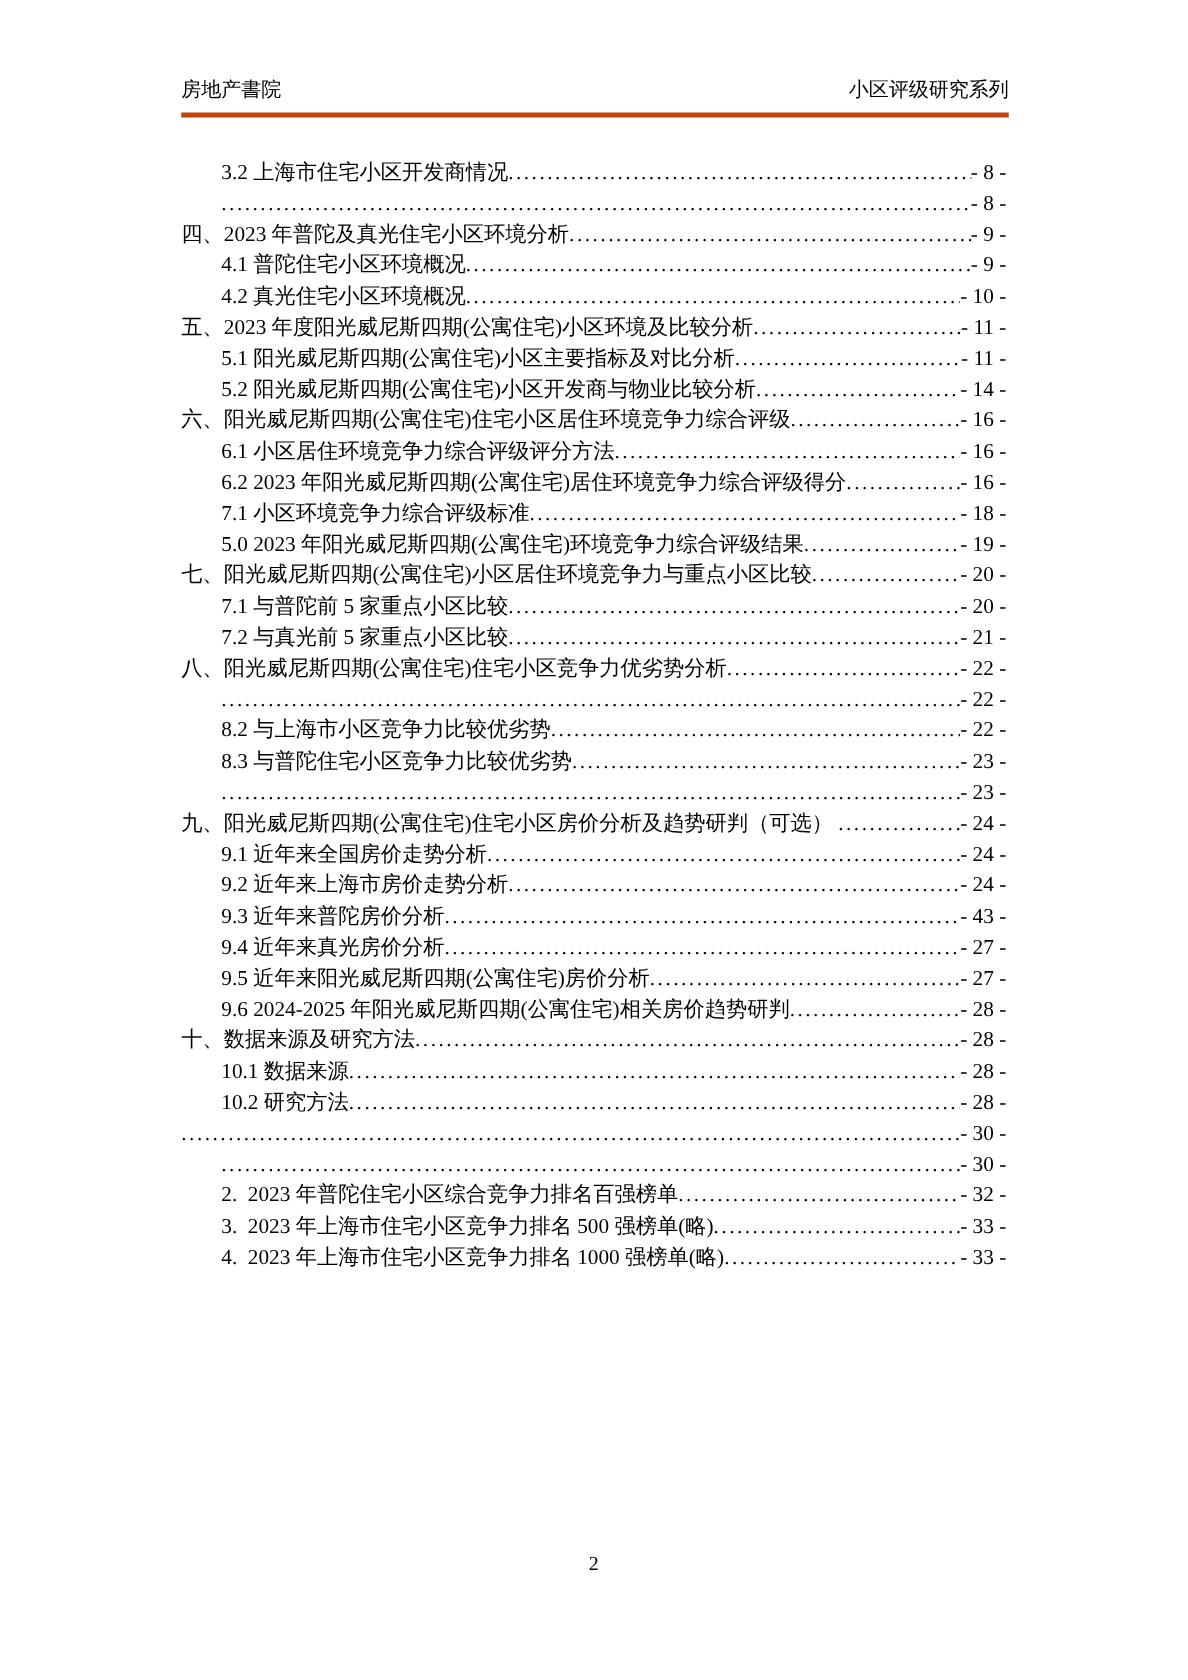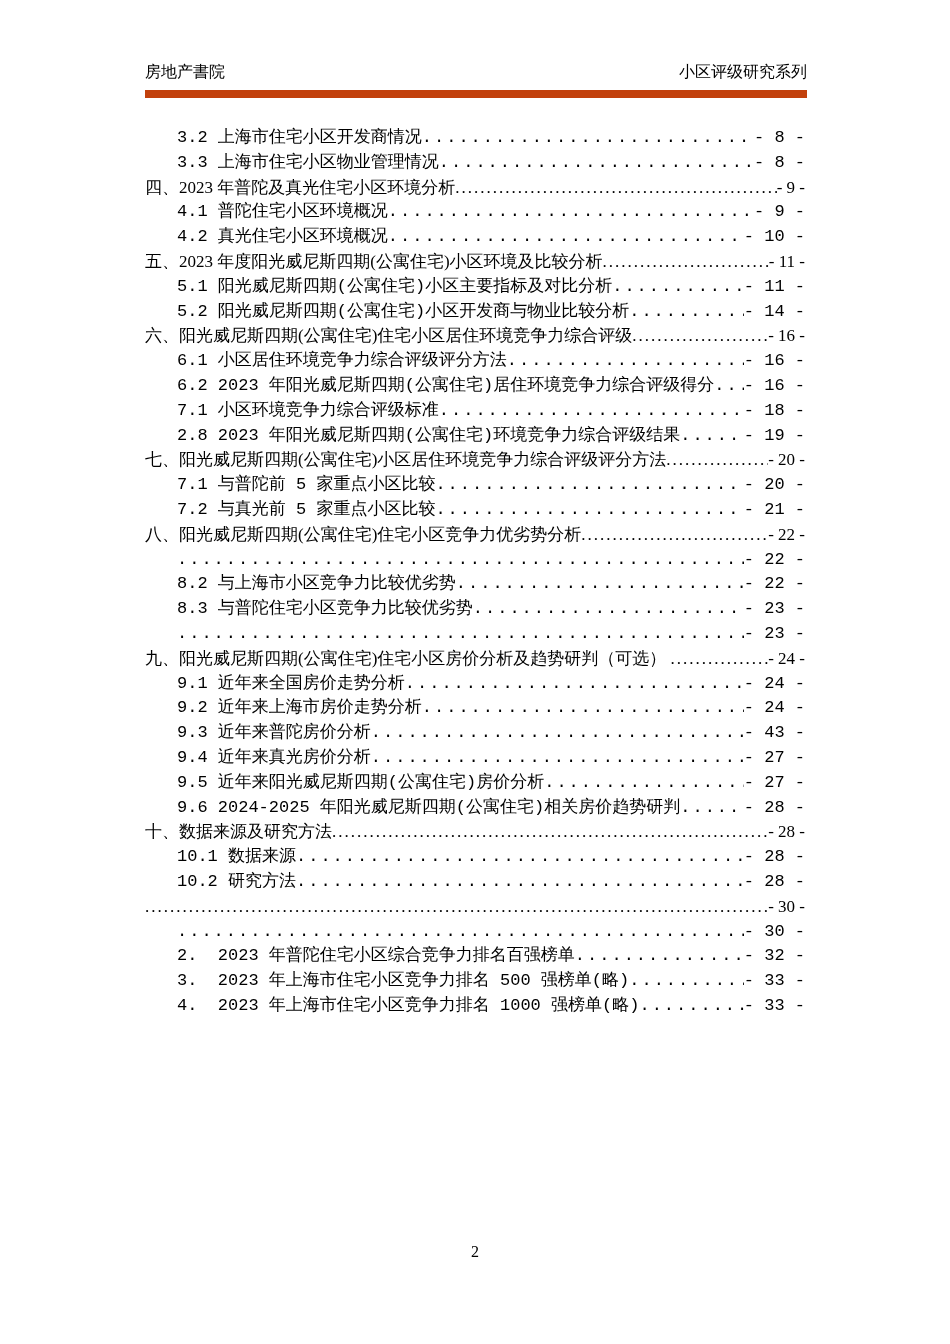--- a/index.html
+++ b/index.html
@@ -12,37 +12,37 @@
     overflow: hidden;
   }
   .page { position: absolute; inset: 0; background: #ffffff; }
 
   
   .header {
     position: absolute;
     left: 145px; right: 143px; top: 62px;
     display: flex; justify-content: space-between; align-items: baseline;
     font-size: 16px;
-    border-bottom: 8px solid #c2410c;
+    border-bottom: 4px solid #c2410c;
     padding-bottom: 7px;
   }
   .header .h-left, .header .h-right { white-space: pre; }
 
   
   .toc {
     position: absolute;
     left: 145px; right: 145px; top: 126px;
     font-size: 17px;
   }
   .toc-row {
     display: flex; align-items: baseline;
     height: 24.8px; line-height: 24.8px;
     overflow: hidden;
   }
-  .toc-row.level-2 { padding-left: 32px; font-family: Liberation Mono, monospace; }
+  .toc-row.level-2 { padding-left: 32px; }
   .toc-label { white-space: pre; flex: 0 0 auto; }
   .toc-dots {
     flex: 1 1 auto;
     overflow: hidden;
     white-space: nowrap;
     letter-spacing: 2px;
     min-width: 0;
   }
   .toc-page { white-space: pre; flex: 0 0 auto; }
 
@@ -64,21 +64,20 @@
     <span class="h-right">小区评级研究系列</span>
   </div>
 
   <div class="toc">
       <div class="toc-row level-2">
       <span class="toc-label">3.2 上海市住宅小区开发商情况</span>
       <span class="toc-dots">............................................................................................................................................................................................................................................................................................................</span>
       <span class="toc-page">- 8 -</span>
     </div>
       <div class="toc-row level-2">
-      <span class="toc-label">3.3 上海市住宅小区物业管理情况</span>
       <span class="toc-dots">............................................................................................................................................................................................................................................................................................................</span>
       <span class="toc-page">- 8 -</span>
     </div>
       <div class="toc-row level-1">
       <span class="toc-label">四、2023 年普陀及真光住宅小区环境分析</span>
       <span class="toc-dots">............................................................................................................................................................................................................................................................................................................</span>
       <span class="toc-page">- 9 -</span>
     </div>
       <div class="toc-row level-2">
       <span class="toc-label">4.1 普陀住宅小区环境概况</span>
@@ -119,26 +118,26 @@
       <span class="toc-label">6.2 2023 年阳光威尼斯四期(公寓住宅)居住环境竞争力综合评级得分</span>
       <span class="toc-dots">............................................................................................................................................................................................................................................................................................................</span>
       <span class="toc-page">- 16 -</span>
     </div>
       <div class="toc-row level-2">
       <span class="toc-label">7.1 小区环境竞争力综合评级标准</span>
       <span class="toc-dots">............................................................................................................................................................................................................................................................................................................</span>
       <span class="toc-page">- 18 -</span>
     </div>
       <div class="toc-row level-2">
-      <span class="toc-label">2.8 2023 年阳光威尼斯四期(公寓住宅)环境竞争力综合评级结果</span>
+      <span class="toc-label">5.0 2023 年阳光威尼斯四期(公寓住宅)环境竞争力综合评级结果</span>
       <span class="toc-dots">............................................................................................................................................................................................................................................................................................................</span>
       <span class="toc-page">- 19 -</span>
     </div>
       <div class="toc-row level-1">
-      <span class="toc-label">七、阳光威尼斯四期(公寓住宅)小区居住环境竞争力综合评级评分方法</span>
+      <span class="toc-label">七、阳光威尼斯四期(公寓住宅)小区居住环境竞争力与重点小区比较</span>
       <span class="toc-dots">............................................................................................................................................................................................................................................................................................................</span>
       <span class="toc-page">- 20 -</span>
     </div>
       <div class="toc-row level-2">
       <span class="toc-label">7.1 与普陀前 5 家重点小区比较</span>
       <span class="toc-dots">............................................................................................................................................................................................................................................................................................................</span>
       <span class="toc-page">- 20 -</span>
     </div>
       <div class="toc-row level-2">
       <span class="toc-label">7.2 与真光前 5 家重点小区比较</span>

